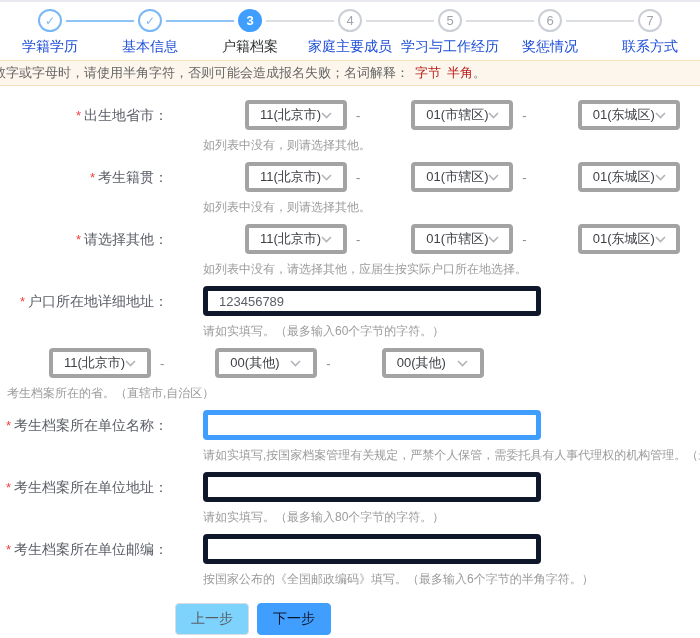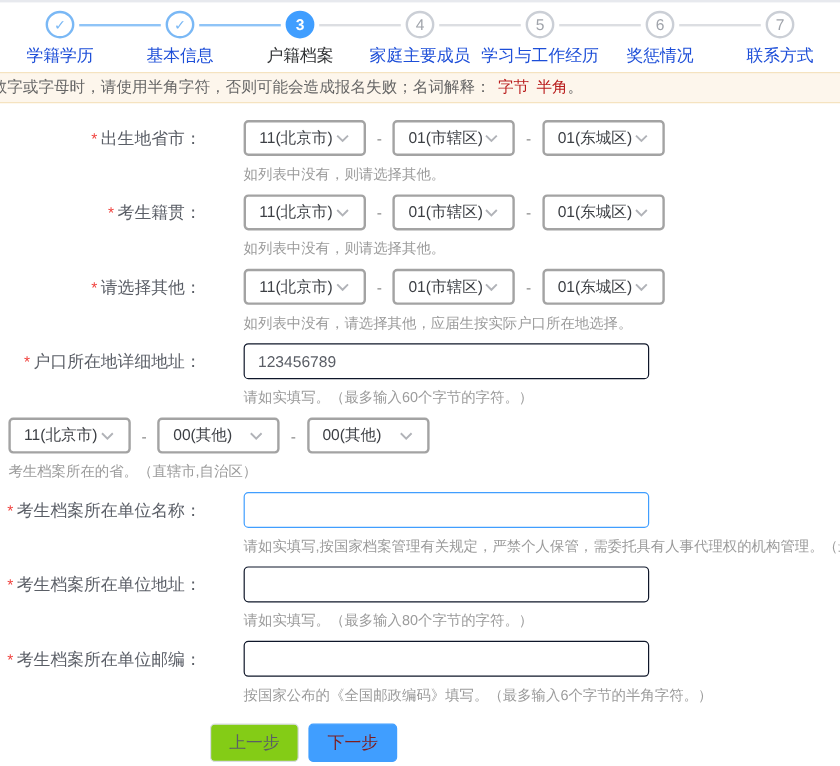--- a/index.html
+++ b/index.html
@@ -41,43 +41,43 @@
   .form { padding-top: 14px; }
   .row { display: flex; margin-bottom: 9px; gap: 28px; }
   .row-label {
     width: 168px; flex: 0 0 168px; text-align: right; font-size: 14px;
     color: #5a5e66; line-height: 30px; white-space: nowrap;
   }
   .req { color: #f0413d; margin-right: 3px; font-size: 13px; }
   .controls { margin-left: 7px; }
   .control-line { display: flex; align-items: center; }
   .select {
-    width: 102px; height: 30px; border: 2px solid #a3a3a3; border-radius: 4px;
+    width: 102px; height: 30px; border: 4px solid #a3a3a3; border-radius: 4px;
     display: flex; align-items: center; justify-content: space-between;
-    padding: 0 12px 0 11px; cursor: pointer; background: #fff;
+    padding: 0 12px 0 11px; cursor: pointer; background: #fff; margin-left: 42px;
   }
   .select-value { font-size: 13px; color: #3c3f44; white-space: nowrap; }
   .chevron { display: flex; align-items: center; }
   .dash { color: #8b8b8b; margin: 0 9px; font-size: 13px; }
   .text-input {
-    width: 338px; height: 30px; border: 1px solid #0f172a; border-radius: 4px;
+    width: 338px; height: 30px; border: 5px solid #0f172a; border-radius: 4px;
     padding: 0 11px; font-size: 13px; color: #5a5e66; outline: none;
     font-family: "Liberation Sans", "DejaVu Sans", sans-serif;
   }
   .text-input.focused { border-color: #409eff; }
   .hint { font-size: 12px; color: #9b9b9b; margin-top: 7px; line-height: 16px; white-space: nowrap; }
 
   
   .btn-row { margin-left: 175px; margin-top: 16px; display: flex; }
   .btn {
     height: 32px; padding: 0 15px; border-radius: 4px; font-size: 14px;
     cursor: pointer; font-family: "Liberation Sans", "DejaVu Sans", sans-serif;
   }
-  .btn.plain { background: #84cc16; border: 1px solid #d9dce3; color: #5a5e66; }
-  .btn.primary { background: #409eff; border: 1px solid #409eff; color: #7f1d1d; margin-left: 8px; }
+  .btn.plain { background: #7dd3fc; border: 1px solid #d9dce3; color: #5a5e66; }
+  .btn.primary { background: #409eff; border: 1px solid #409eff; color: #0f172a; margin-left: 8px; }
 </style>
 </head>
 <body>
 
 <div class="page">
 
   <div class="stepper">
     <div class="step-line done" style="left:66px"></div>
     <div class="step-line done" style="left:166px"></div>
     <div class="step-line todo" style="left:266px"></div>

